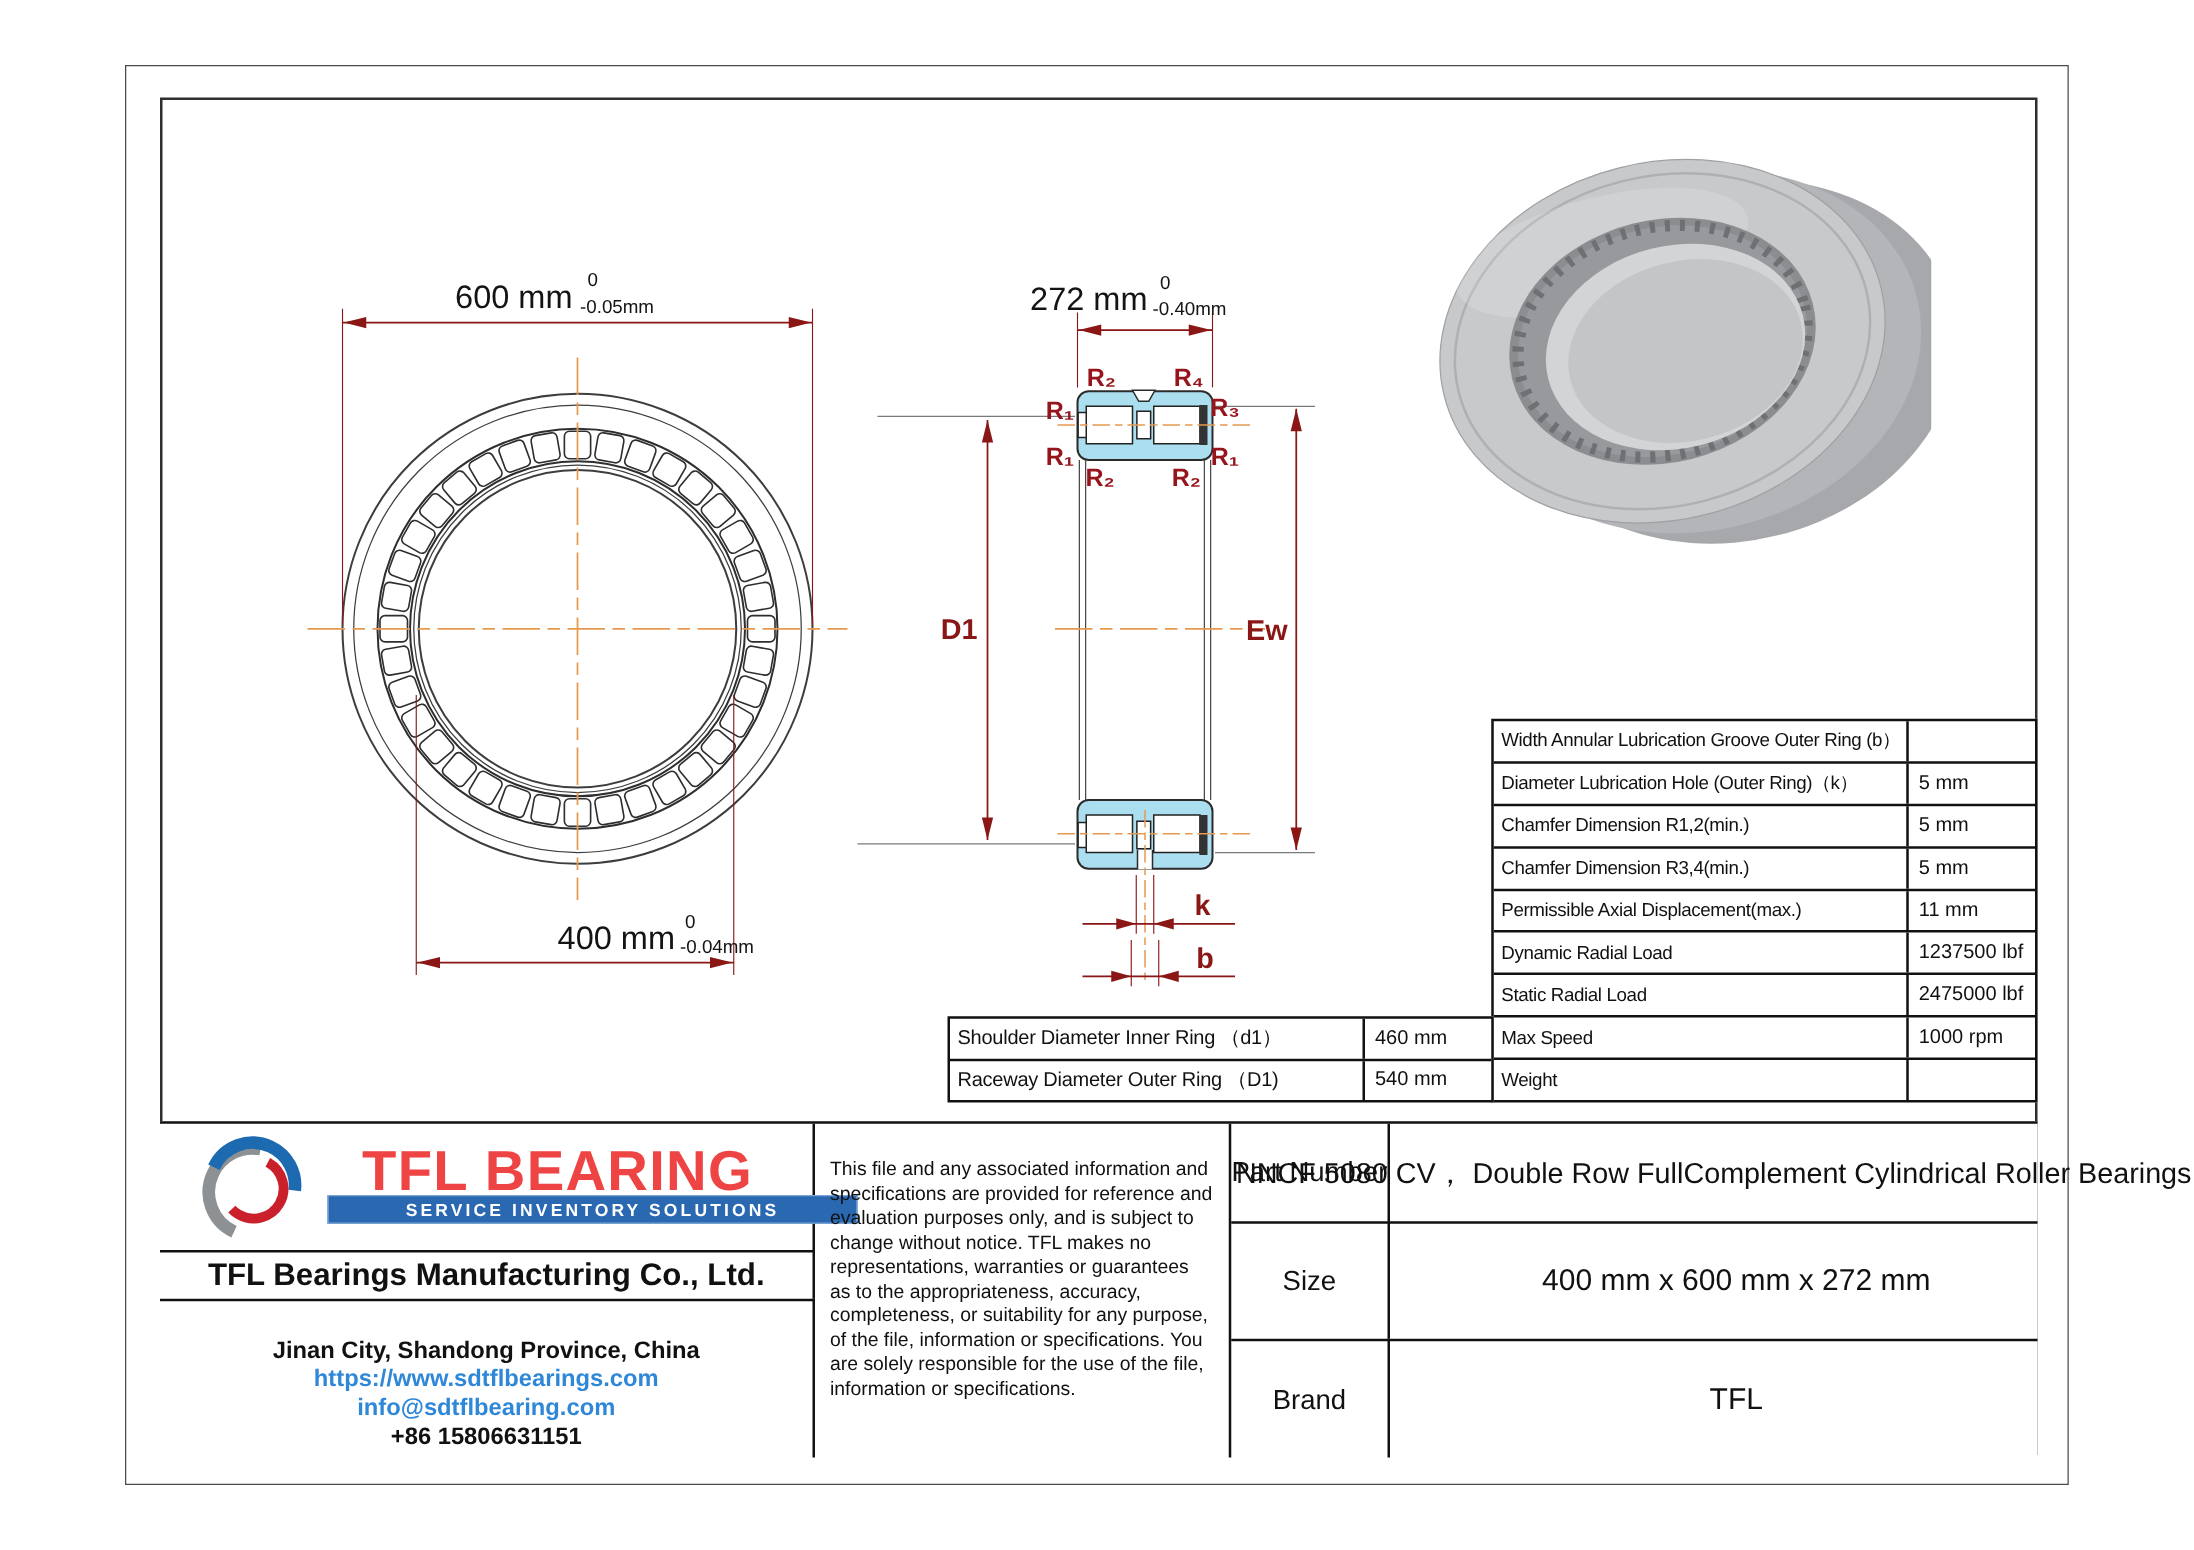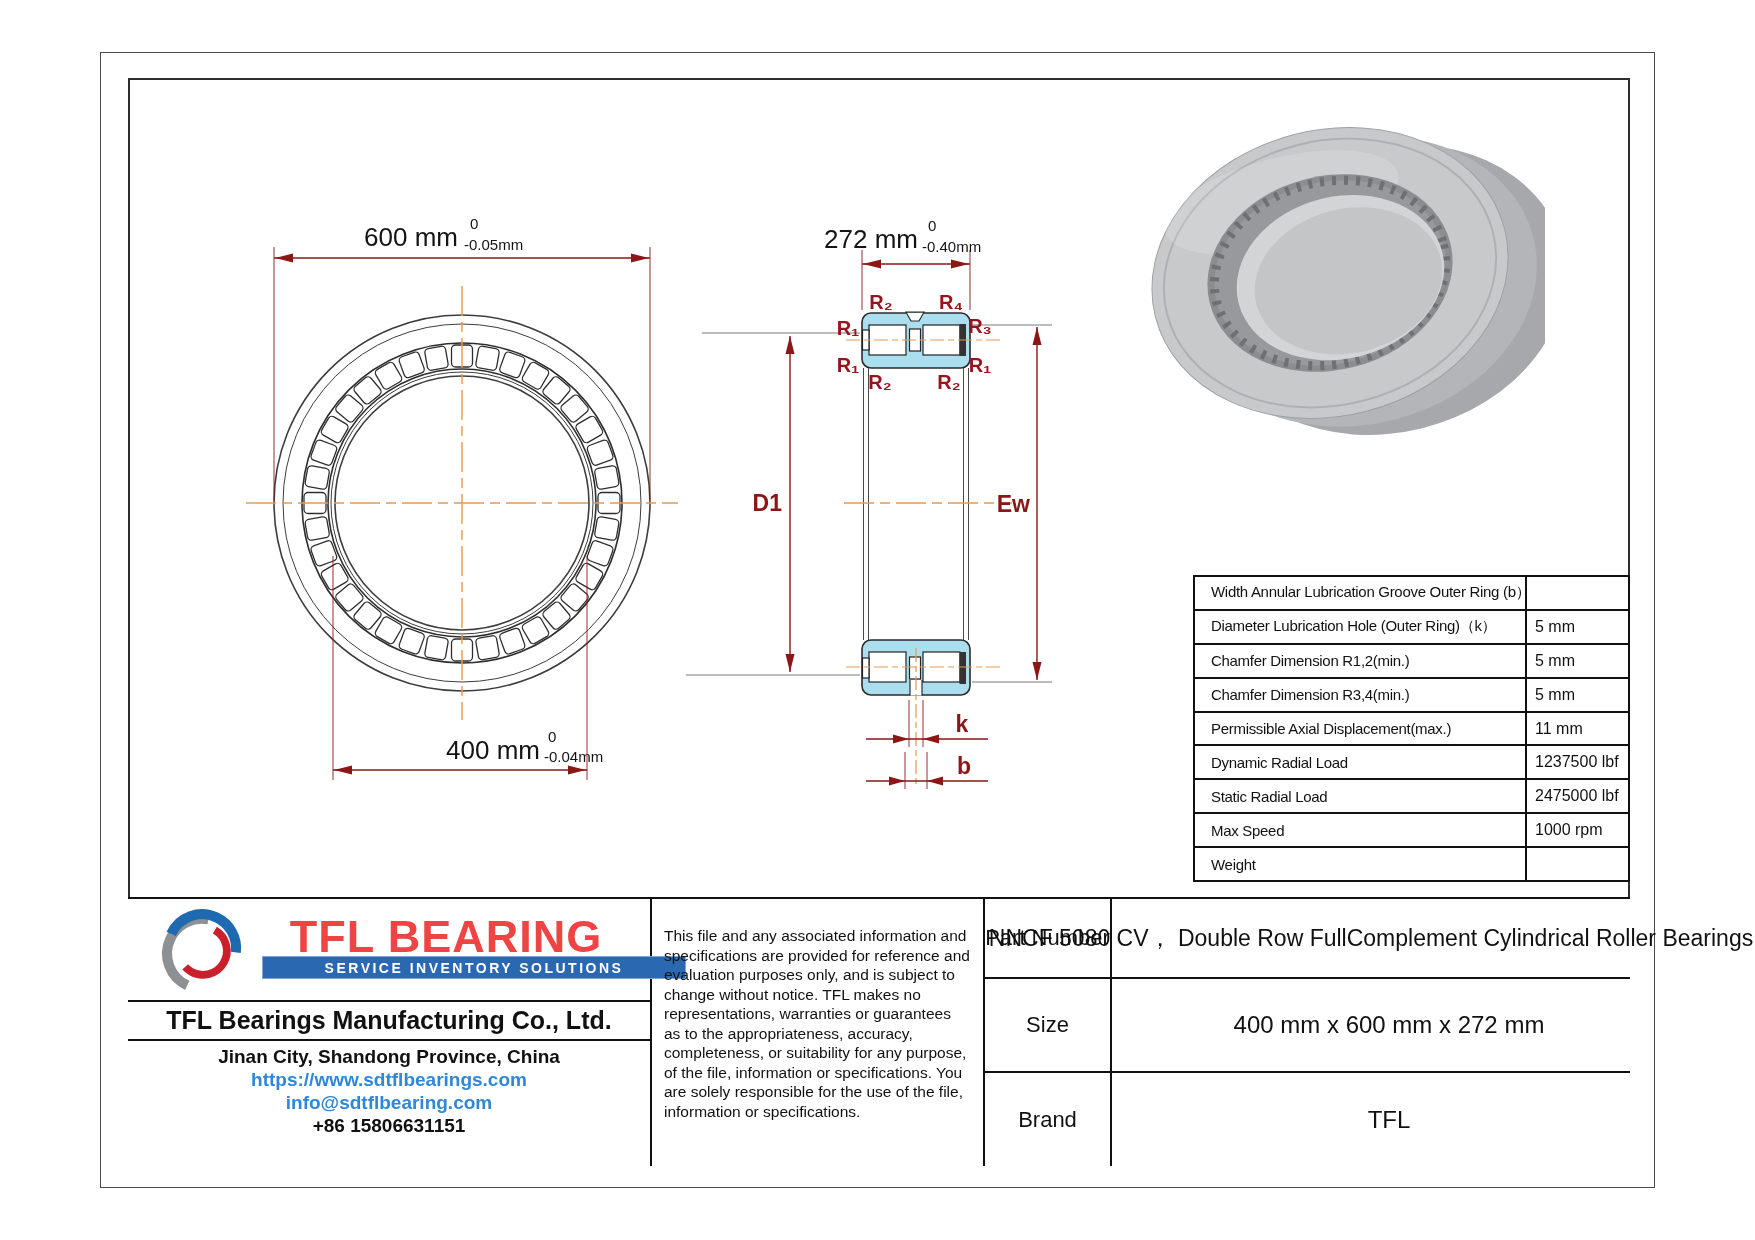--- a/index.html
+++ b/index.html
@@ -26,33 +26,33 @@
   .rol { fill:#fff; stroke:#222; stroke-width:1.2; }
   .bw  { stroke:#4a4a4a; stroke-width:1; }
 
   
   .spec-table { position:absolute; border:2px solid #111; display:flex; flex-direction:column; background:#fff; }
   #right-table { left:1193px; top:575px; width:437px; height:307px; }
   #left-table  { left:758px;  top:813px; width:437px; height:69px; }
   .t-row { flex:1; display:flex; border-top:2px solid #111; min-height:0; }
   .t-row:first-child { border-top:none; }
   .t-label { width:332px; border-right:2px solid #111; display:flex; align-items:center;
-             padding-left:16px; font-size:15px; letter-spacing:-0.3px; white-space:nowrap; }
+             padding-left:6px; font-size:15px; letter-spacing:-0.3px; white-space:nowrap; }
   .t-value { flex:1; display:flex; align-items:center; padding-left:8px; font-size:16px; white-space:nowrap; }
   #left-table .t-label { font-size:16px; letter-spacing:-0.2px; }
 
   
   #title-block { position:absolute; left:128px; top:897px; width:1502px; height:267px;
                  border-top:2px solid #111; background:#fff; }
   #title-block .cell { position:absolute; }
   .tb-logo { left:0; top:0; width:524px; height:101px; border-right:2px solid #111; }
   .tb-name { left:0; top:101px; width:524px; height:39px; border-right:2px solid #111; border-top:2px solid #111;
              display:flex; align-items:center; justify-content:center; font-size:25px; font-weight:bold; }
   .tb-addr { left:0; top:140px; width:524px; height:127px; border-right:2px solid #111; border-top:2px solid #111;
-             text-align:center; padding-top:4px; font-size:19px; font-weight:bold; line-height:23px; }
+             text-align:center; padding-top:28px; font-size:19px; font-weight:bold; line-height:23px; }
   .tb-addr .link { color:#2f87d8; }
   .tb-disc { left:524px; top:0; width:333px; height:267px; border-right:2px solid #111;
              padding:27px 12px 0; font-size:15.5px; line-height:19.5px; text-align:left; }
   .tb-lab  { left:857px; width:127px; border-right:2px solid #111; display:flex; align-items:center;
              justify-content:center; font-size:22px; }
   .tb-val  { left:984px; width:518px; display:flex; align-items:center;
              justify-content:center; }
   .row1 { top:0; height:78px; }
   .row2 { top:78px; height:94px; border-top:2px solid #111; }
   .row3 { top:172px; height:95px; border-top:2px solid #111; }
@@ -283,20 +283,30 @@
     <div class="t-row">
       <div class="t-label">Max Speed</div>
       <div class="t-value">1000 rpm</div>
     </div>
     <div class="t-row">
       <div class="t-label">Weight</div>
       <div class="t-value"></div>
     </div>
   </div>
 
+  <div id="left-table" class="spec-table">
+    <div class="t-row">
+      <div class="t-label">Shoulder Diameter Inner Ring （d1）</div>
+      <div class="t-value">460 mm</div>
+    </div>
+    <div class="t-row">
+      <div class="t-label">Raceway Diameter Outer Ring （D1)</div>
+      <div class="t-value">540 mm</div>
+    </div>
+  </div>
 
   <div id="title-block">
 
     <div class="cell tb-logo">
       <svg width="92" height="92" viewBox="0 0 100 100" style="position:absolute;left:28px;top:5px;">
         <g fill="none">
           <circle cx="50" cy="54" r="38" stroke="#8e9194" stroke-width="11" pathLength="100" stroke-dasharray="46 54" transform="rotate(115 50 54)"></circle>
           <circle cx="50" cy="48" r="37" stroke="#1d6ab1" stroke-width="11" pathLength="100" stroke-dasharray="45 55" transform="rotate(205 50 48)"></circle>
           <circle cx="51" cy="51" r="26" stroke="#c9202b" stroke-width="8.5" pathLength="100" stroke-dasharray="55 45" transform="rotate(300 51 51)"></circle>
         </g>

